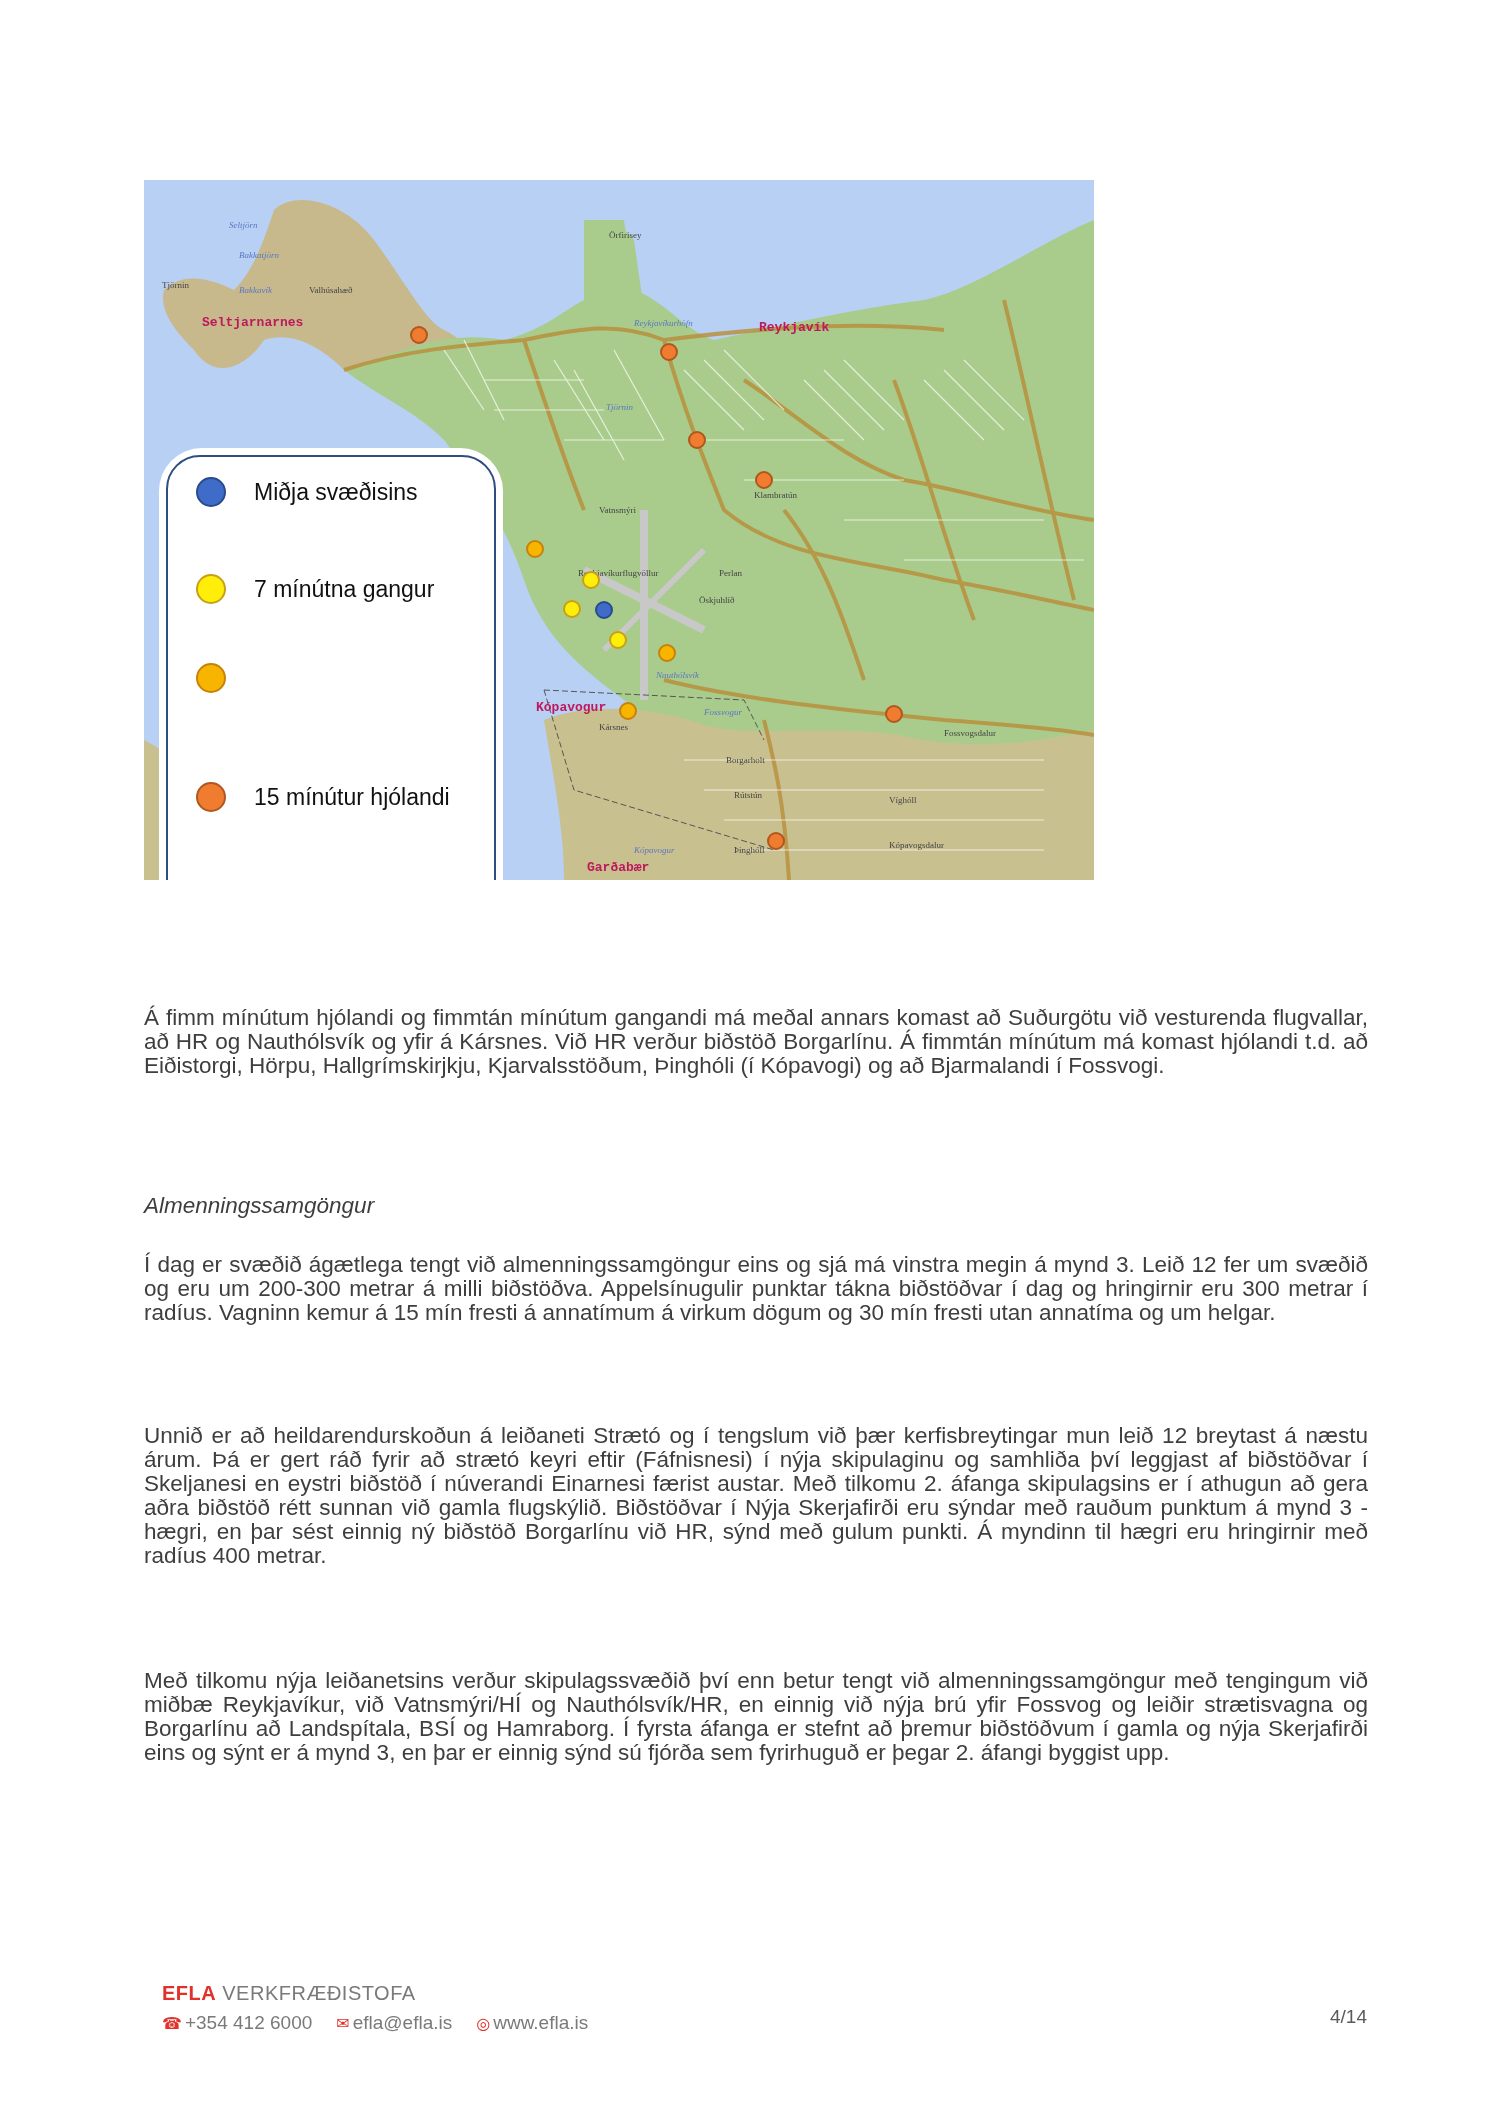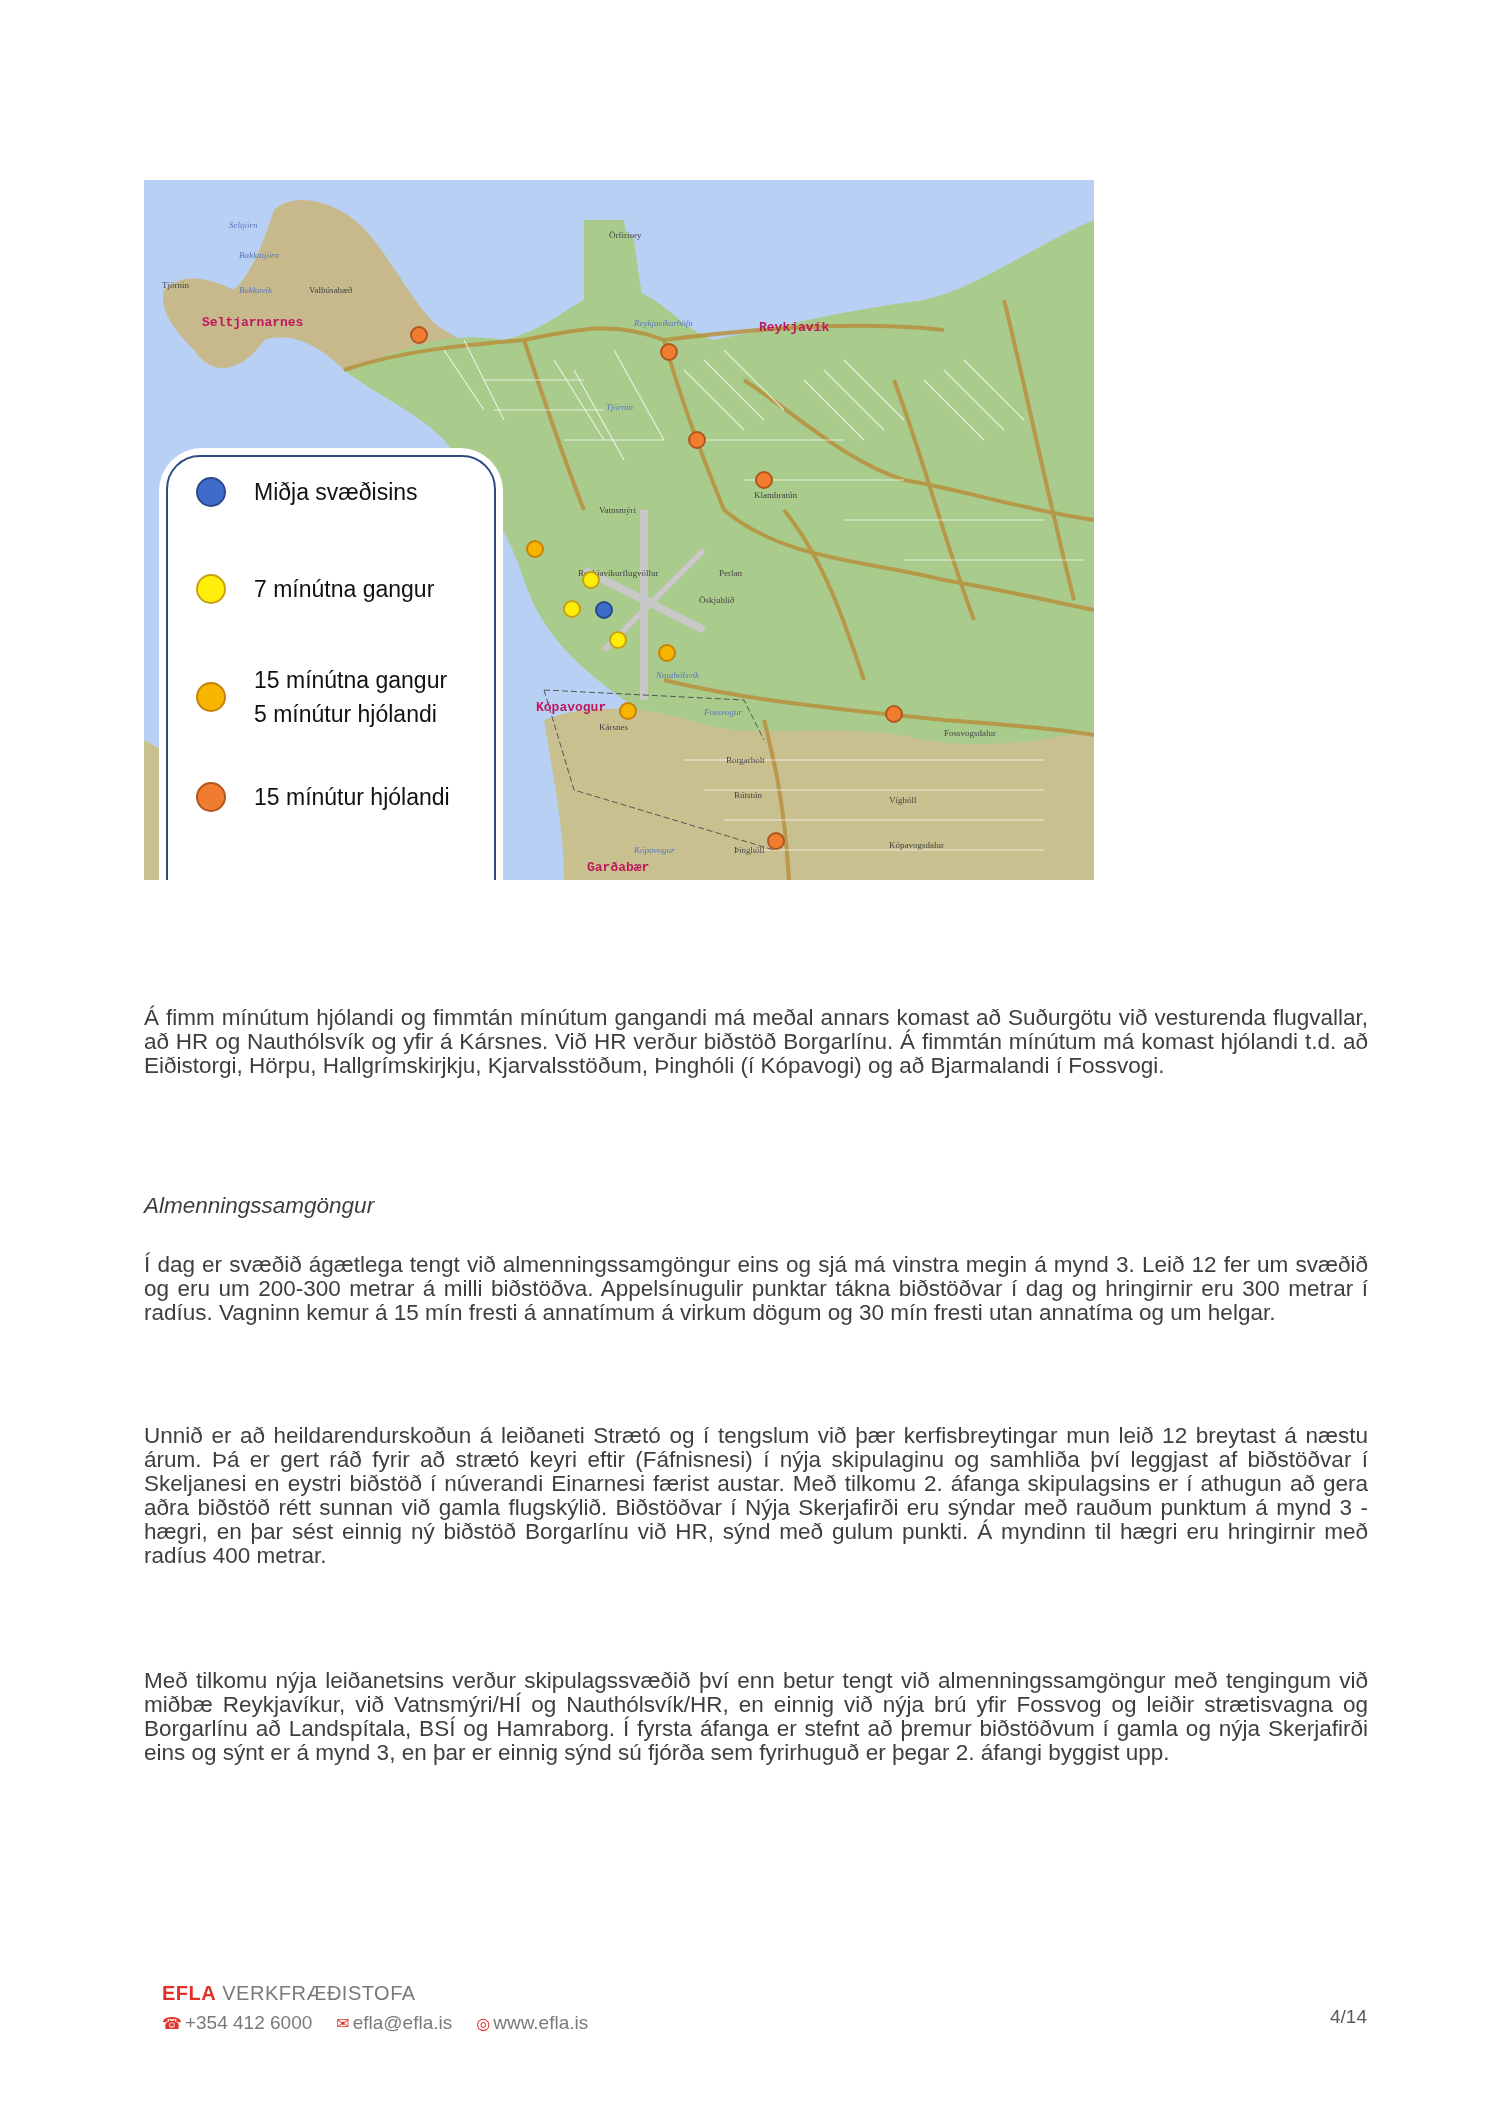--- a/index.html
+++ b/index.html
@@ -136,24 +136,20 @@
       <div class="legend-row" style="top:20px;">
         <span class="legend-dot" style="background:#3e6cc8; border-color:#2a4a8c;"></span>
         <span class="legend-label">Miðja svæðisins</span>
       </div>
       <div class="legend-row" style="top:117px;">
         <span class="legend-dot" style="background:#ffee0a; border-color:#c8a014;"></span>
         <span class="legend-label">7 mínútna gangur</span>
       </div>
       <div class="legend-row" style="top:208px;">
         <span class="legend-dot" style="background:#f7b500; border-color:#c8820a;"></span>
-        <span class="legend-label">
-          <span>15 mínútna gangur</span><br>
-          <span>5 mínútur hjólandi</span>
-        </span>
       </div>
       <div class="legend-row" style="top:325px;">
         <span class="legend-dot" style="background:#f07c30; border-color:#b0561e;"></span>
         <span class="legend-label">15 mínútur hjólandi</span>
       </div>
     </div>
   </div>
 
 
   <p class="para" style="top:1006px; margin:0;">Á fimm mínútum hjólandi og fimmtán mínútum gangandi má meðal annars komast að Suðurgötu við vesturenda flugvallar, að HR og Nauthólsvík og yfir á Kársnes. Við HR verður biðstöð Borgarlínu. Á fimmtán mínútum má komast hjólandi t.d. að Eiðistorgi, Hörpu, Hallgrímskirjkju, Kjarvalsstöðum, Þinghóli (í Kópavogi) og að Bjarmalandi í Fossvogi.</p>

